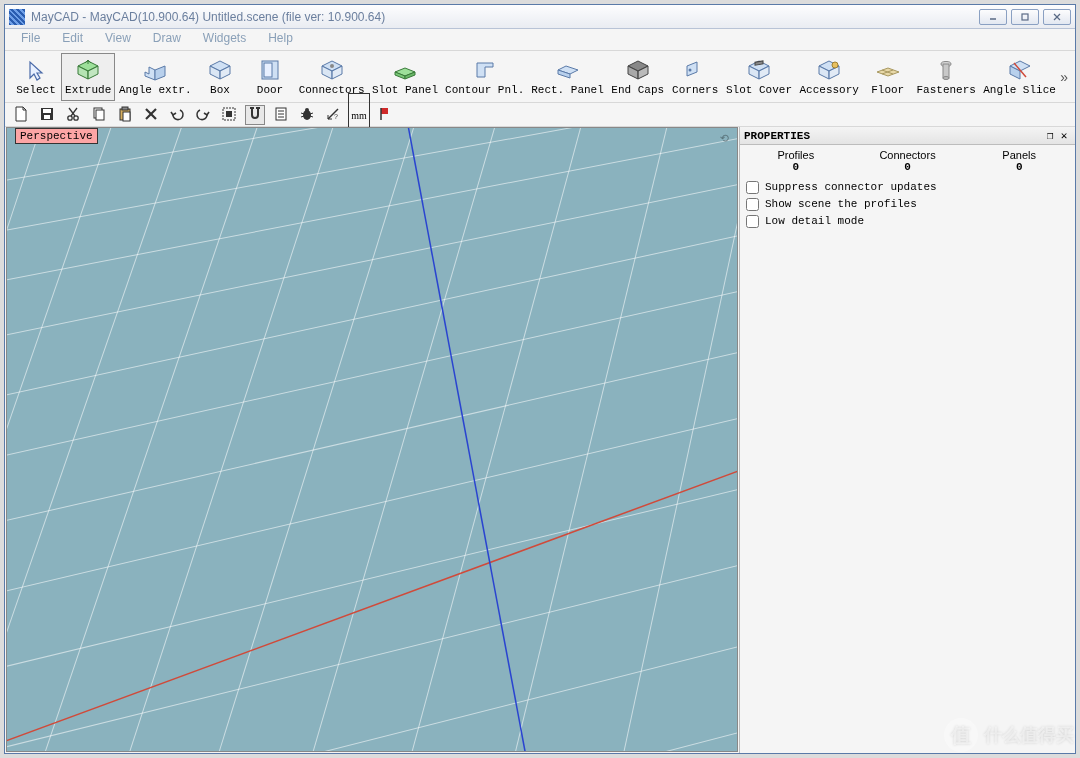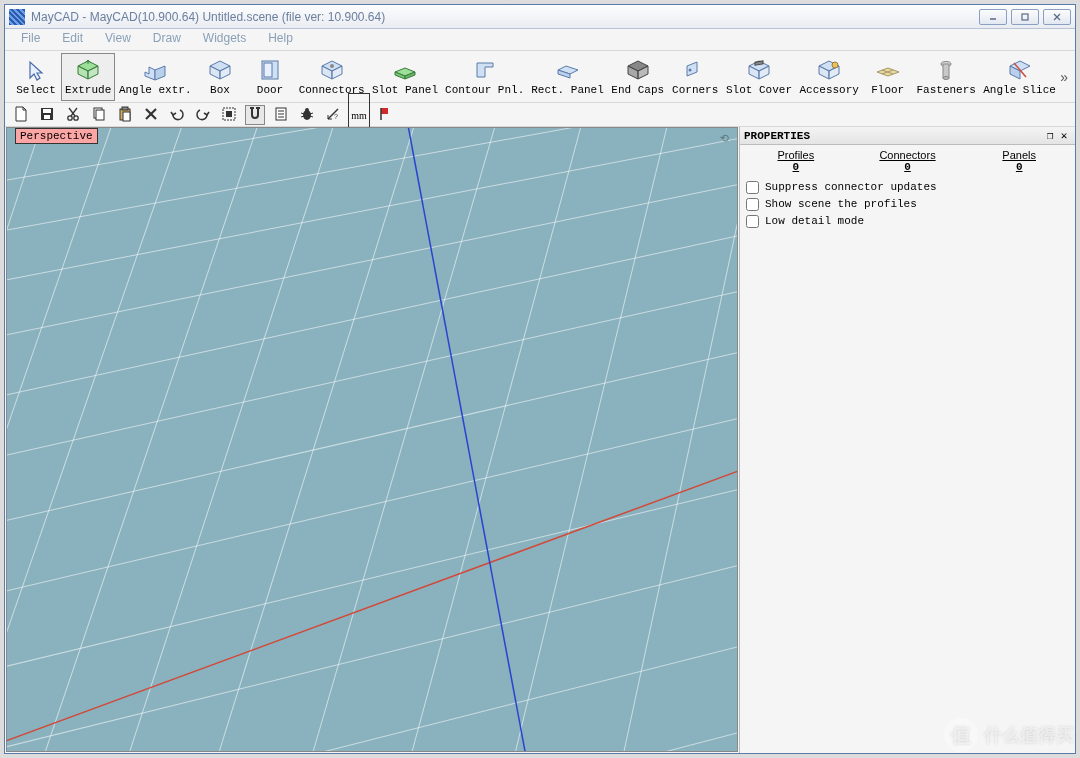--- a/index.html
+++ b/index.html
@@ -146,21 +146,20 @@
   font-family: 'Courier New', monospace;
   font-size: 11px;
   font-weight: bold;
 }
 .props-hdr .spacer { flex: 1; }
 .props-hdr .hbtn { width: 14px; text-align: center; cursor: default; }
 .stats {
   display: flex;
   justify-content: space-around;
   padding: 4px 0 2px 0;
-  text-decoration: underline;
 }
 .stat { text-align: center; flex:1;}
 .stat .slabel { font-size: 11px; }
 .stat .sval { font-weight: bold; font-family:'Courier New',monospace; }
 .checks { padding: 4px 6px; }
 .chk { display: flex; align-items: flex-start; gap: 6px; padding: 2px 0; font-family:'Courier New',monospace; font-size: 11px;}
 .chk input { width: 13px; height: 13px; }
 .watermark {
   position: absolute;
   right: 6px; bottom: 6px;

